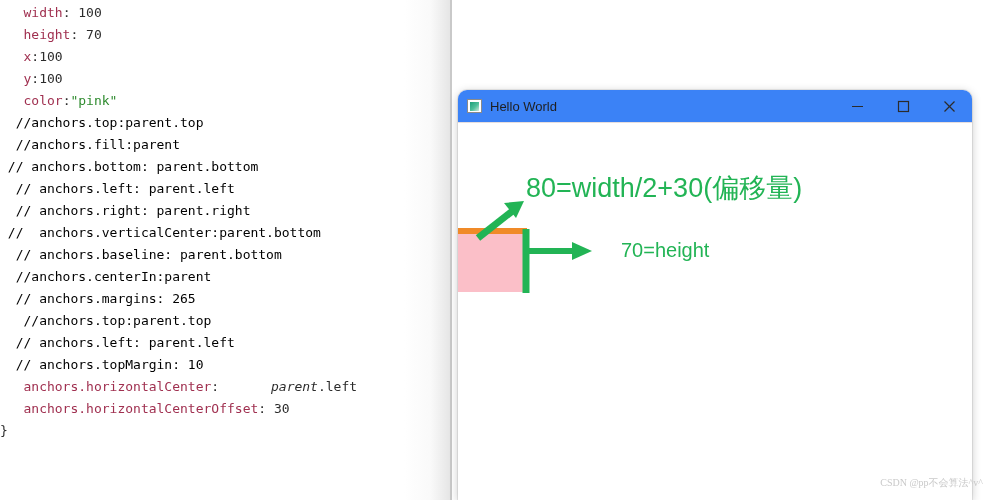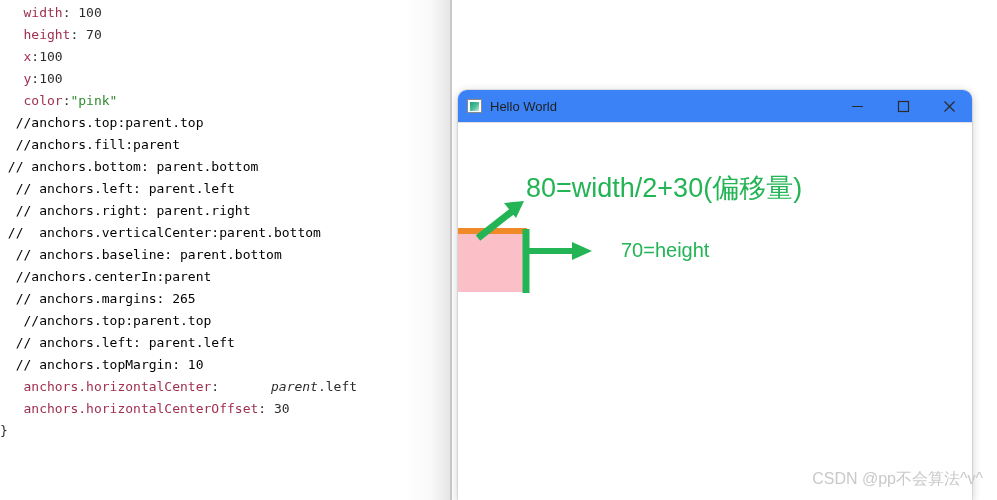--- a/index.html
+++ b/index.html
@@ -172,22 +172,22 @@
     top: 116px;
     font-size: 20px;
     margin-left: 28px;
   }
 
   
   #watermark {
     position: absolute;
     right: 14px;
     bottom: 10px;
-    font-family: Liberation Sans, sans-serif;
-    font-size: 16px;
+    font-family: Liberation Serif, serif;
+    font-size: 10px;
     color: #c9c9c9;
     white-space: nowrap;
   }
 </style>
 </head>
 <body>
 
 <div id="code-pane">
   <div id="code-lines"><div class="code-line"><span>   </span><span class="tok-prop">width</span><span class="tok-punct">: </span><span class="tok-num">100</span></div><div class="code-line"><span>   </span><span class="tok-prop">height</span><span class="tok-punct">: </span><span class="tok-num">70</span></div><div class="code-line"><span>   </span><span class="tok-prop">x</span><span class="tok-punct">:</span><span class="tok-num">100</span></div><div class="code-line"><span>   </span><span class="tok-prop">y</span><span class="tok-punct">:</span><span class="tok-num">100</span></div><div class="code-line"><span>   </span><span class="tok-prop">color</span><span class="tok-punct">:</span><span class="tok-str">"pink"</span></div><div class="code-line"><span>  </span><span class="tok-comment">//anchors.top:parent.top</span></div><div class="code-line"><span>  </span><span class="tok-comment">//anchors.fill:parent</span></div><div class="code-line"><span> </span><span class="tok-comment">// anchors.bottom: parent.bottom</span></div><div class="code-line"><span>  </span><span class="tok-comment">// anchors.left: parent.left</span></div><div class="code-line"><span>  </span><span class="tok-comment">// anchors.right: parent.right</span></div><div class="code-line"><span> </span><span class="tok-comment">//  anchors.verticalCenter:parent.bottom</span></div><div class="code-line"><span>  </span><span class="tok-comment">// anchors.baseline: parent.bottom</span></div><div class="code-line"><span>  </span><span class="tok-comment">//anchors.centerIn:parent</span></div><div class="code-line"><span>  </span><span class="tok-comment">// anchors.margins: 265</span></div><div class="code-line"><span>   </span><span class="tok-comment">//anchors.top:parent.top</span></div><div class="code-line"><span>  </span><span class="tok-comment">// anchors.left: parent.left</span></div><div class="code-line"><span>  </span><span class="tok-comment">// anchors.topMargin: 10</span></div><div class="code-line"><span>   </span><span class="tok-prop">anchors.horizontalCenter</span><span class="tok-punct">: </span><span class="tok-italic">parent</span><span class="tok-punct">.left</span></div><div class="code-line"><span>   </span><span class="tok-prop">anchors.horizontalCenterOffset</span><span class="tok-punct">: </span><span class="tok-num">30</span></div><div class="code-line"><span></span><span class="tok-brace">}</span></div></div>
   <div id="code-edge-shade"></div>

